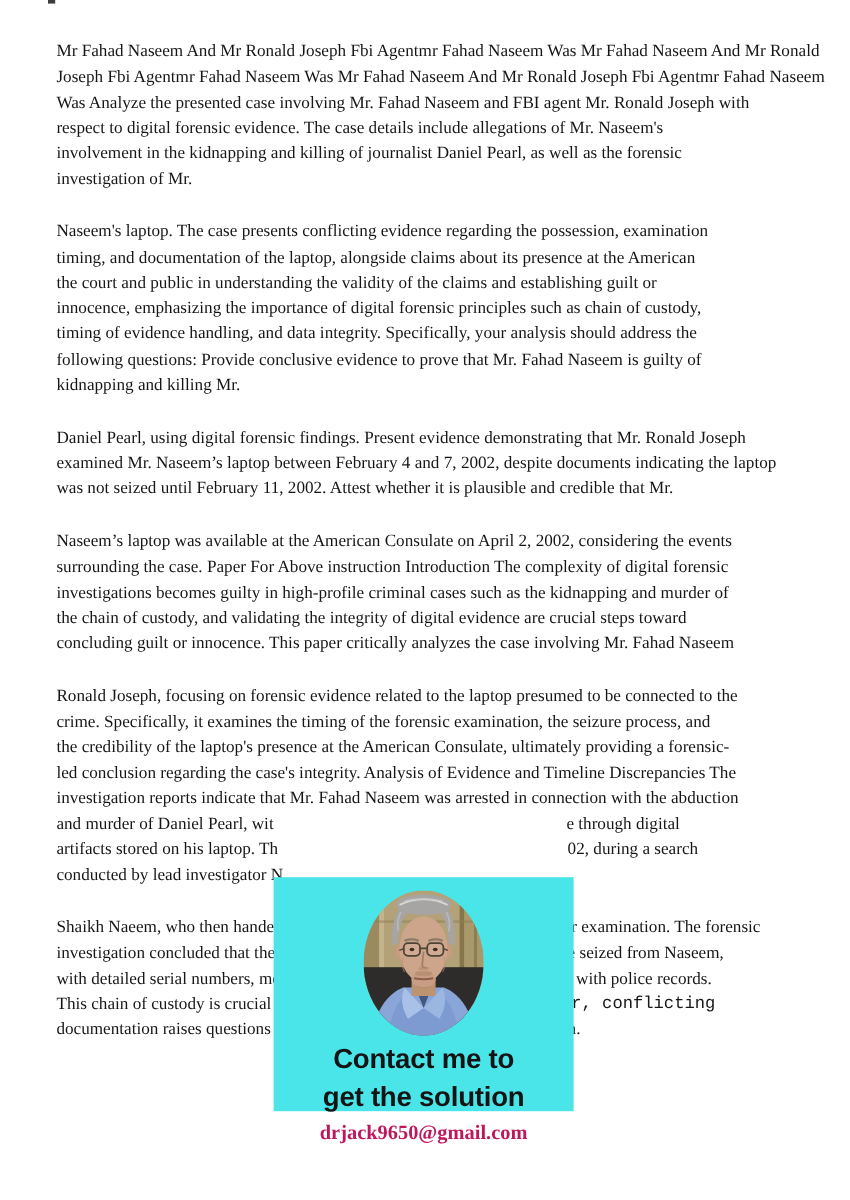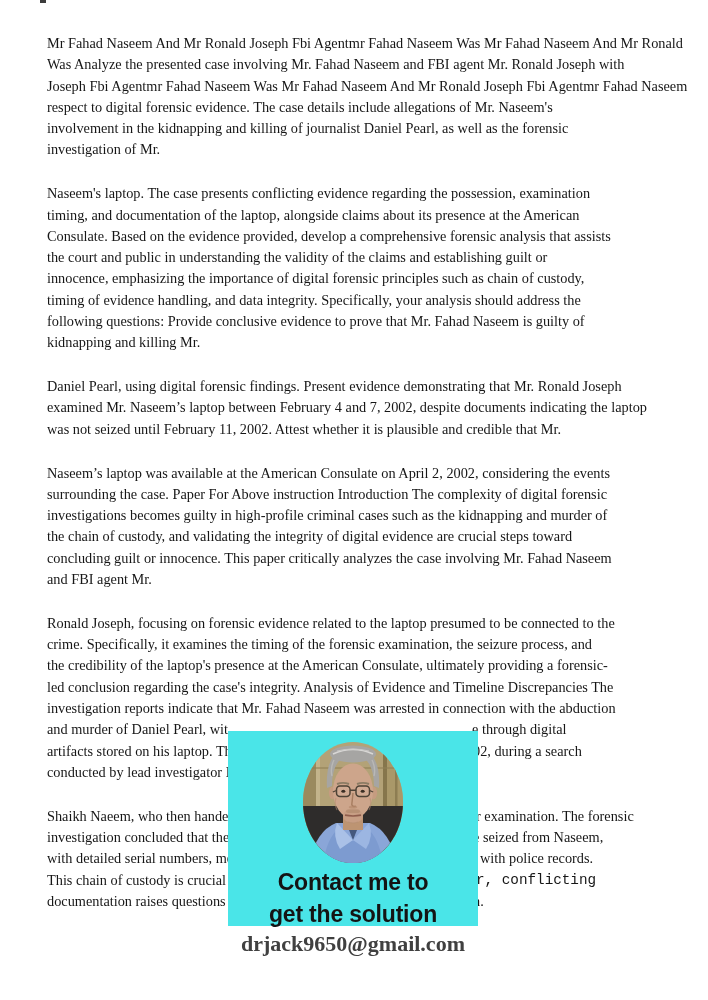--- a/index.html
+++ b/index.html
@@ -64,63 +64,61 @@
     letter-spacing: -0.2px;
     color: #141414;
   }
   .promo-email {
     position: absolute;
     top: 199px;
     left: 0; right: 0;
     text-align: center;
     font-family: "Liberation Serif", "DejaVu Serif", serif;
     font-weight: 700;
-    font-size: 22px;
+    font-size: 17px;
     line-height: 28px;
-    color: #404040;
+    color: #be185d;
   }
 </style>
 </head>
 <body>
 
 <div class="page">
 
   <div class="edge-artifact"></div>
 
   <div class="document-text" style="color: rgb(22, 22, 22);">
       <div class="paragraph">
         <div class="line">Mr Fahad Naseem And Mr Ronald Joseph Fbi Agentmr Fahad Naseem Was Mr Fahad Naseem And Mr Ronald</div>
+        <div class="line">Joseph Fbi Agentmr Fahad Naseem Was Mr Fahad Naseem And Mr Ronald Joseph Fbi Agentmr Fahad Naseem</div>
         <div class="line">Was Analyze the presented case involving Mr. Fahad Naseem and FBI agent Mr. Ronald Joseph with</div>
-        <div class="line">Joseph Fbi Agentmr Fahad Naseem Was Mr Fahad Naseem And Mr Ronald Joseph Fbi Agentmr Fahad Naseem</div>
         <div class="line">respect to digital forensic evidence. The case details include allegations of Mr. Naseem's</div>
         <div class="line">involvement in the kidnapping and killing of journalist Daniel Pearl, as well as the forensic</div>
         <div class="line">investigation of Mr.</div>
       </div>
       <div class="paragraph">
         <div class="line">Naseem's laptop. The case presents conflicting evidence regarding the possession, examination</div>
         <div class="line">timing, and documentation of the laptop, alongside claims about its presence at the American</div>
-        <div class="line">Consulate. Based on the evidence provided, develop a comprehensive forensic analysis that assists</div>
         <div class="line">the court and public in understanding the validity of the claims and establishing guilt or</div>
         <div class="line">innocence, emphasizing the importance of digital forensic principles such as chain of custody,</div>
         <div class="line">timing of evidence handling, and data integrity. Specifically, your analysis should address the</div>
         <div class="line">following questions: Provide conclusive evidence to prove that Mr. Fahad Naseem is guilty of</div>
         <div class="line">kidnapping and killing Mr.</div>
       </div>
       <div class="paragraph">
         <div class="line">Daniel Pearl, using digital forensic findings. Present evidence demonstrating that Mr. Ronald Joseph</div>
         <div class="line">examined Mr. Naseem’s laptop between February 4 and 7, 2002, despite documents indicating the laptop</div>
         <div class="line">was not seized until February 11, 2002. Attest whether it is plausible and credible that Mr.</div>
       </div>
       <div class="paragraph">
         <div class="line">Naseem’s laptop was available at the American Consulate on April 2, 2002, considering the events</div>
         <div class="line">surrounding the case. Paper For Above instruction Introduction The complexity of digital forensic</div>
         <div class="line">investigations becomes guilty in high-profile criminal cases such as the kidnapping and murder of</div>
         <div class="line">the chain of custody, and validating the integrity of digital evidence are crucial steps toward</div>
         <div class="line">concluding guilt or innocence. This paper critically analyzes the case involving Mr. Fahad Naseem</div>
-        <div class="line">and FBI agent Mr.</div>
       </div>
       <div class="paragraph">
         <div class="line">Ronald Joseph, focusing on forensic evidence related to the laptop presumed to be connected to the</div>
         <div class="line">crime. Specifically, it examines the timing of the forensic examination, the seizure process, and</div>
         <div class="line">the credibility of the laptop's presence at the American Consulate, ultimately providing a forensic-</div>
         <div class="line">led conclusion regarding the case's integrity. Analysis of Evidence and Timeline Discrepancies The</div>
         <div class="line">investigation reports indicate that Mr. Fahad Naseem was arrested in connection with the abduction</div>
         <div class="line"><span>and murder of Daniel Pearl, wit</span><span class="frag-right" style="left: 425px;">e through digital</span></div>
         <div class="line"><span>artifacts stored on his laptop. Th</span><span class="frag-right" style="left: 426px;">02, during a search</span></div>
         <div class="line"><span>conducted by lead investigator N</span></div>

